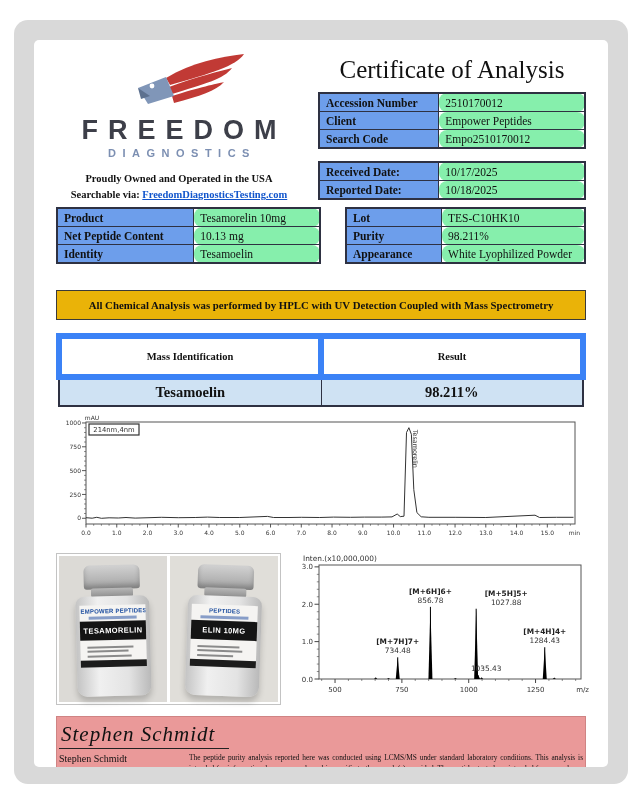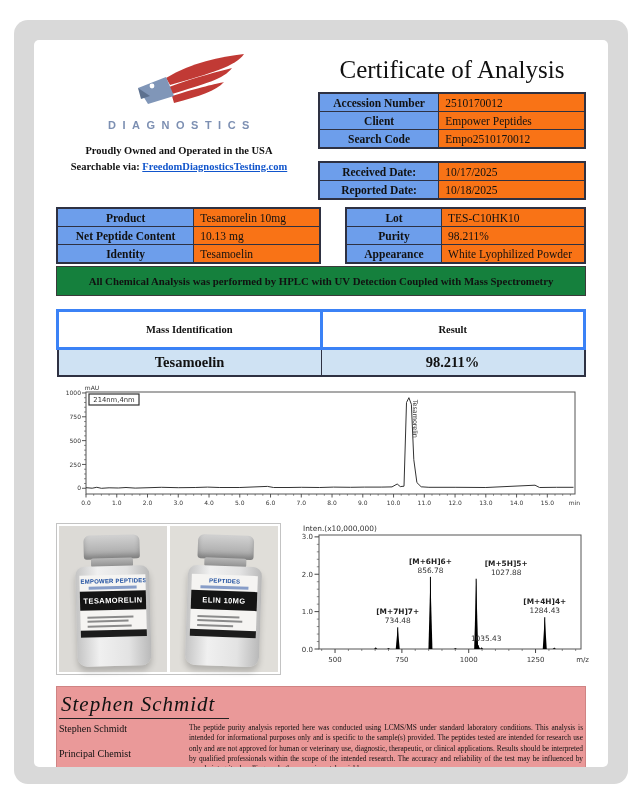--- a/index.html
+++ b/index.html
@@ -19,31 +19,31 @@
              font-size:27px;letter-spacing:10px;text-indent:10px;color:#3d3f49;line-height:1.05;}
   .brandsub{font-family:"Liberation Sans",sans-serif;font-weight:700;
             font-size:11px;letter-spacing:6.5px;text-indent:6px;color:#7c8fb2;margin-top:3px;}
   .tagline{font-weight:bold;font-size:10.5px;margin-top:14px;}
   .searchline{font-weight:bold;font-size:10.5px;margin-top:5px;}
   a.link{color:#1155cc;text-decoration:underline;}
   .doctitle{font-size:25px;font-weight:normal;text-align:center;margin:4px 0 8px;}
   
   table.info{width:100%;border-collapse:collapse;border:2px solid #2e3142;font-size:11.5px;}
   table.info td{border:1px solid #2e3142;padding:2.5px 6px;}
-  td.lab{background:#6d9eeb;font-weight:bold;text-align:center;}
-  td.val{background:#f97316;}
+  td.lab{background:#6d9eeb;font-weight:bold;}
+  td.val{background:#86efac;border-radius:8px;}
   .gap{height:12px;}
   .prodrow{display:flex;gap:24px;margin-top:7px;}
   .prodrow>table{flex:1;}
   .prodrow .t1{flex:1.1;}
   
-  .banner{margin-top:2px;background:#15803d;border:1.5px solid #3a3a3a;
+  .banner{margin-top:26px;background:#eab308;border:1.5px solid #3a3a3a;
           text-align:center;font-weight:bold;font-size:10.8px;padding:8px 4px;}
   table.mass{width:100%;border-collapse:collapse;border:2px solid #2e3142;margin-top:13px;}
-  table.mass th{border:3px solid #3b82f6;font-size:10.5px;padding:12px;background:#fff;}
+  table.mass th{border:6px solid #3b82f6;font-size:10.5px;padding:12px;background:#fff;}
   table.mass td{border:1px solid #2e3142;font-size:14.5px;font-weight:bold;
                 text-align:center;padding:4px;background:#cfe2f3;}
   
   .hplc-wrap{margin-top:7px;}
   .bottomrow{display:flex;gap:8px;margin-top:3px;align-items:flex-start;}
   .photos{display:flex;gap:3px;border:1px solid #c3c3c3;padding:2px;}
   .photo{width:108px;height:146px;display:flex;align-items:flex-end;justify-content:center;}
   .photo.p1{background:#dcdad6;}
   .photo.p2{background:#e0ded9;}
   .vial{width:80px;margin-bottom:6px;}
@@ -85,20 +85,21 @@
     <div class="hdr">
       <div class="leftcol">
         <svg class="eagle" width="142" height="62" viewBox="0 0 142 62">
           <path d="M58,24 C84,8 112,3 136,0 C128,12 104,19 62,31 Z" fill="#c13a35"></path>
           <path d="M61,33 C90,22 110,18 124,14 C116,25 96,30 64,40 Z" fill="#c13a35"></path>
           <path d="M64,42 C92,33 108,30 116,28 C108,37 92,42 66,49 Z" fill="#c13a35"></path>
           <path d="M30,34 L58,23 L66,42 L40,50 Z" fill="#8096b8"></path>
           <path d="M30,34 L42,42 L33,45 Z" fill="#5d718f"></path>
           <circle cx="44" cy="32" r="2.4" fill="#ffffff"></circle>
         </svg>
+        <div class="brandword">FREEDOM</div>
         <div class="brandsub">DIAGNOSTICS</div>
         <div class="tagline">Proudly Owned and Operated in the USA</div>
         <div class="searchline">
           <span>Searchable via:</span>
           <a class="link" href="#">FreedomDiagnosticsTesting.com</a>
         </div>
       </div>
 
       <div class="rightcol">
         <div class="doctitle">Certificate of Analysis</div>

